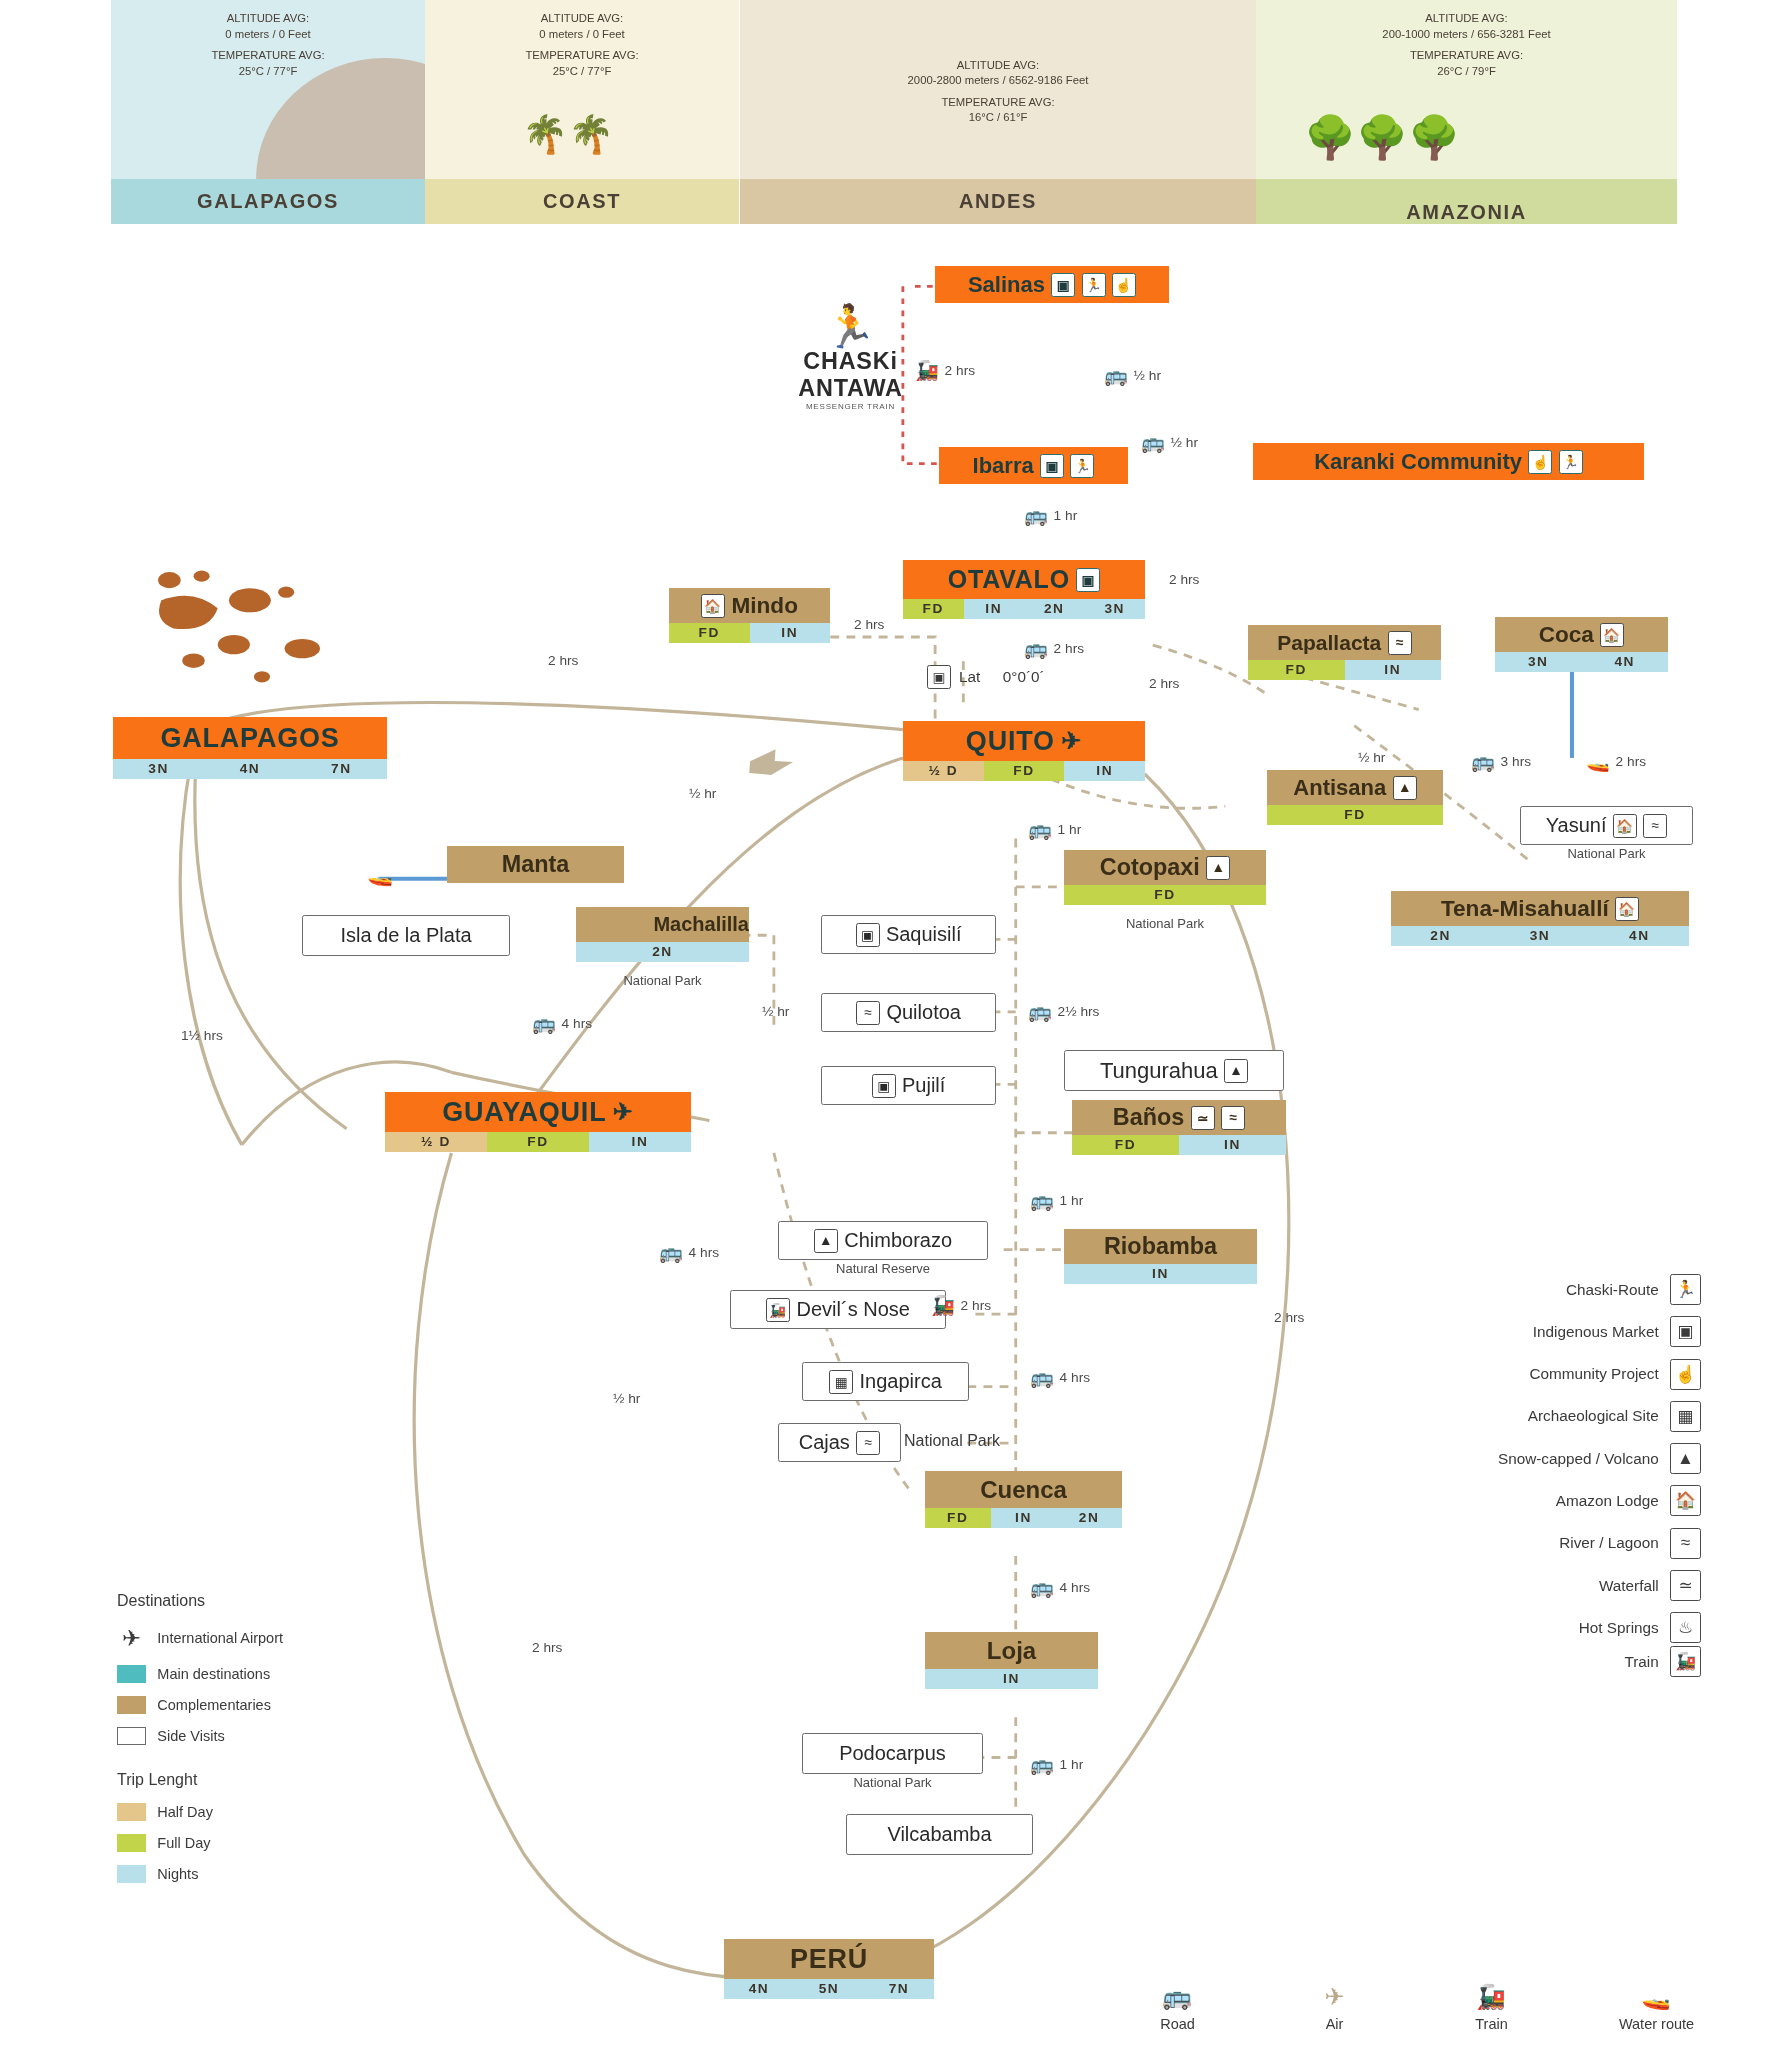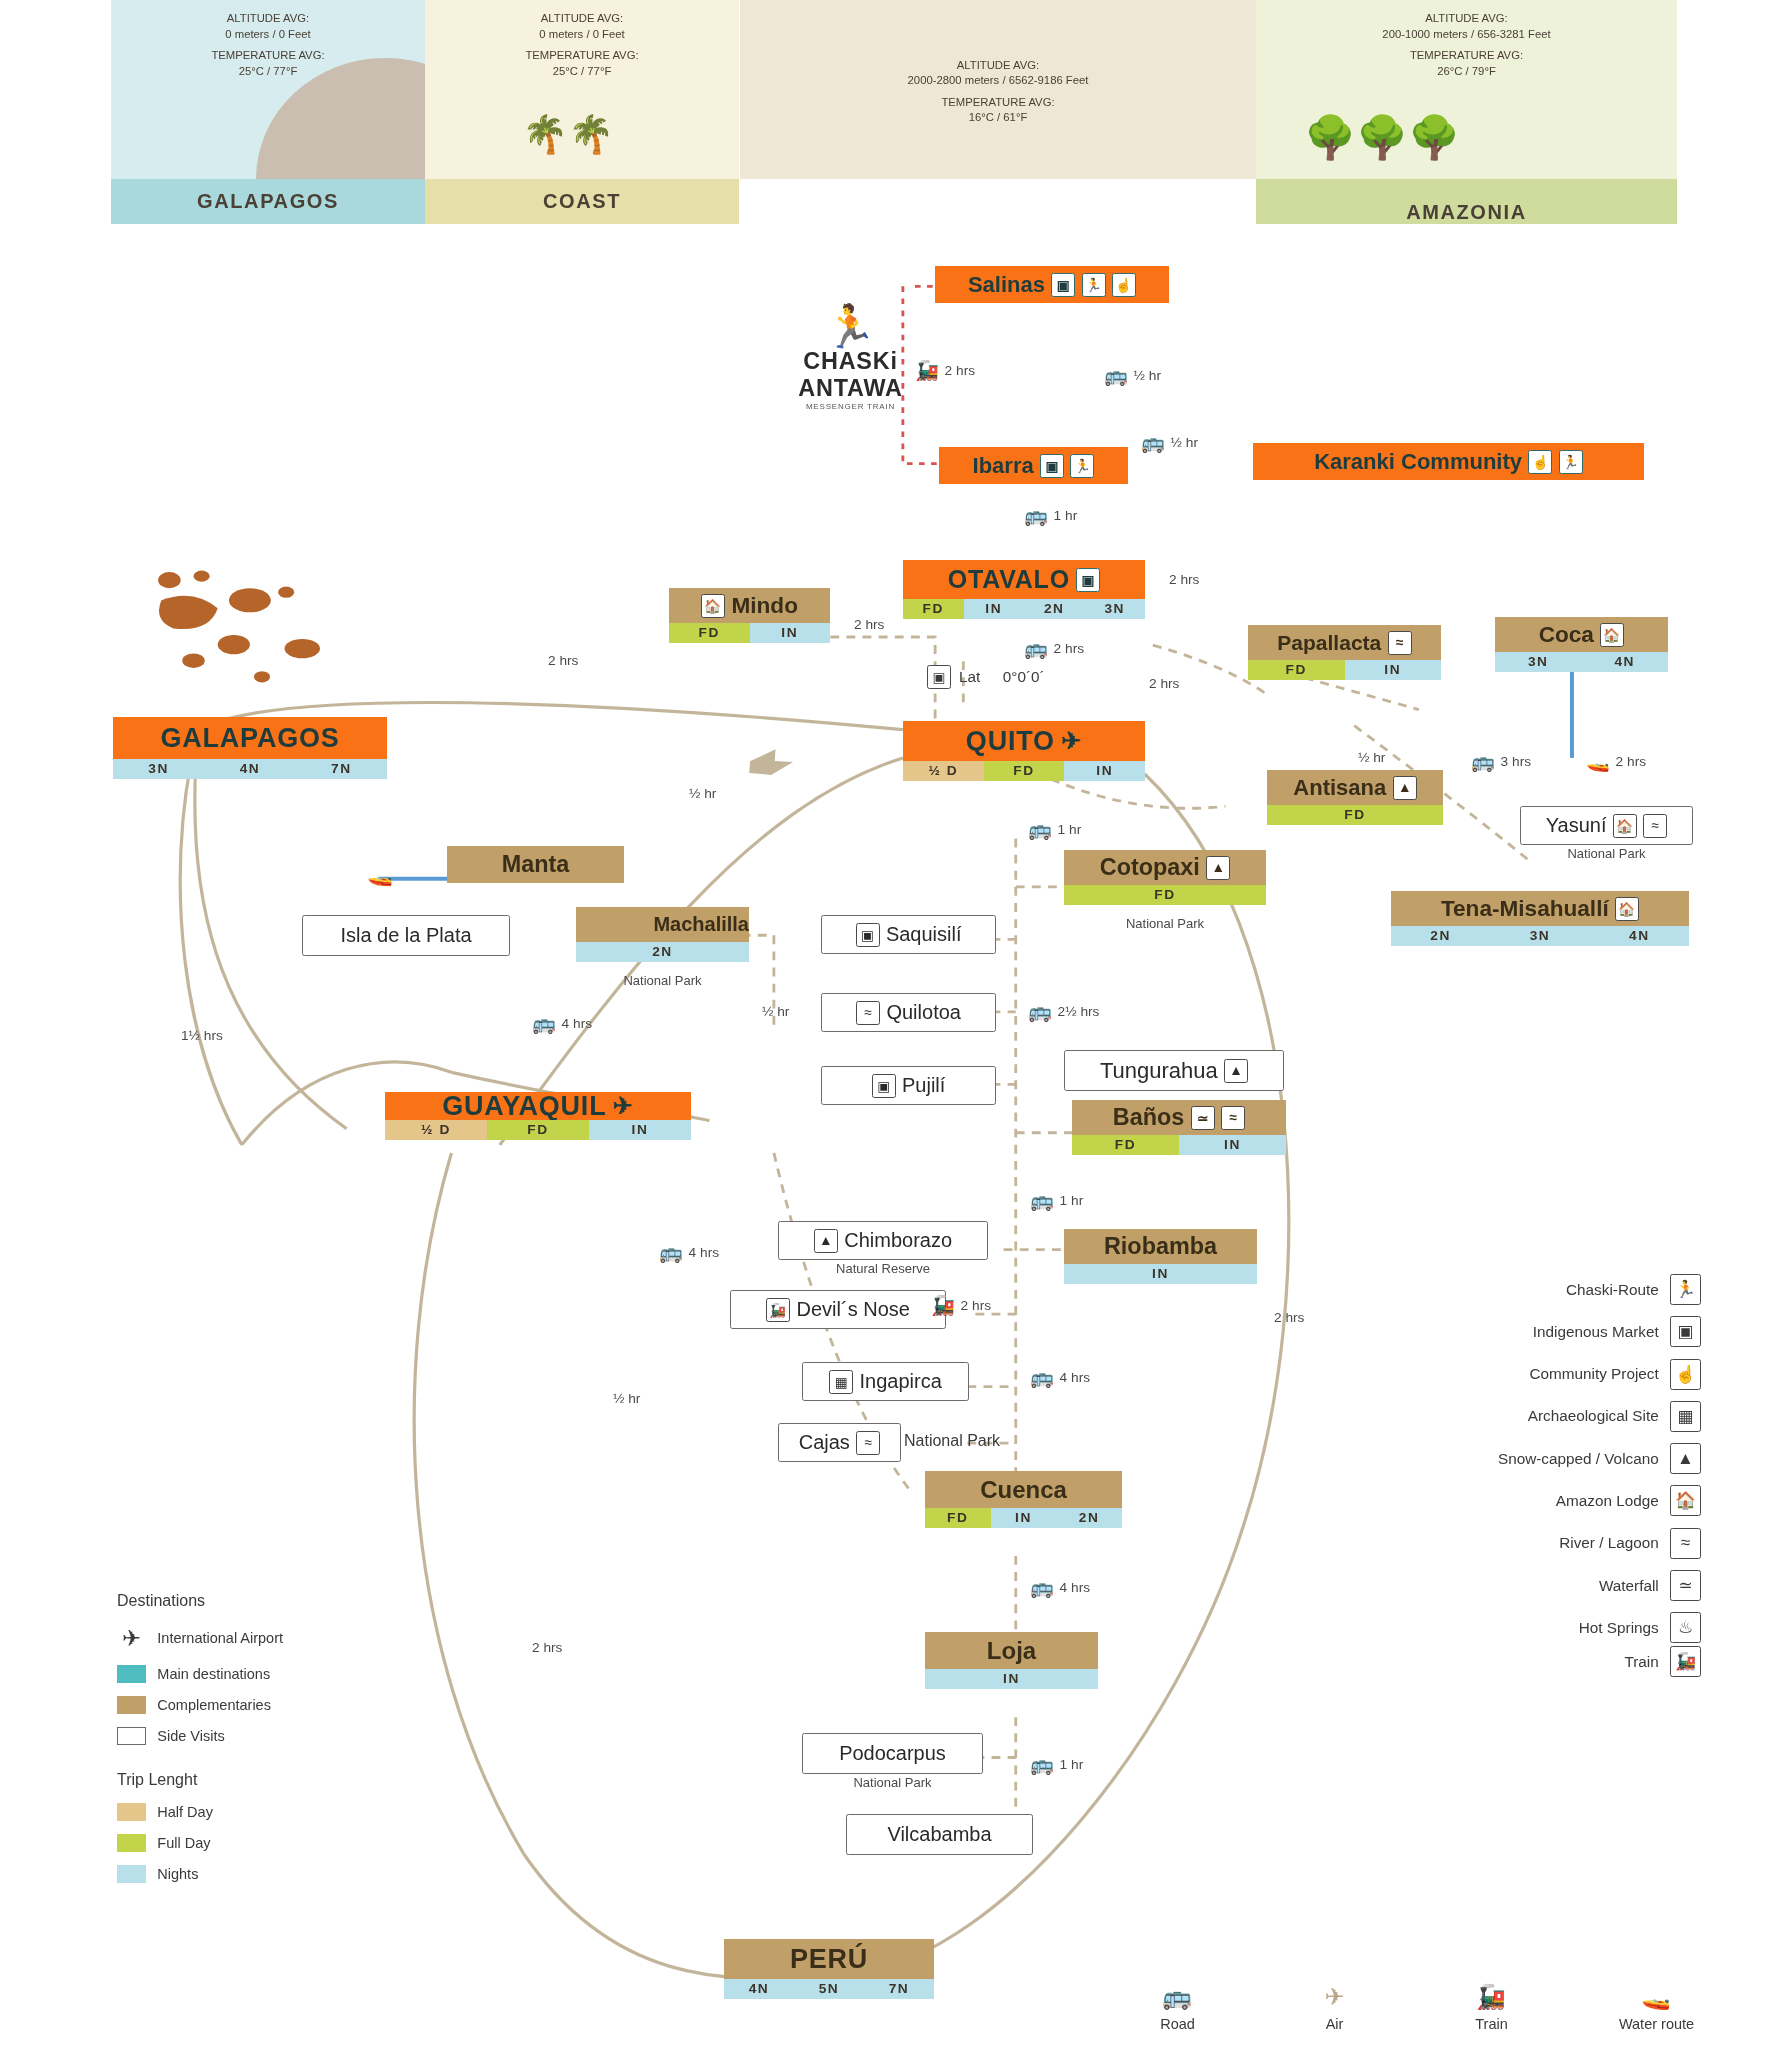--- a/index.html
+++ b/index.html
@@ -82,20 +82,23 @@
       <div>25°C / 77°F</div>
     </div>
     <div class="abs" style="left:97px;top:113px;font-size:37px;color:#c4b79f;">🌴🌴</div>
     <div class="bar" style="background:#e6dfa9;">
         <span>COAST</span>
       </div>
   </div>
 
   <div class="zone" style="left:629px;width:516px;">
     <div class="sky" style="background:#efe7d6;"></div>
+    <div class="bar" style="background:#d9c7a4;">
+        <span>ANDES</span>
+      </div>
     <div class="z-info" style="top:58px;">
       <div>ALTITUDE AVG:</div>
       <div>2000-2800 meters / 6562-9186 Feet</div>
       <div style="height:6.4px"></div>
       <div>TEMPERATURE AVG:</div>
       <div>16°C / 61°F</div>
     </div>
   </div>
 
   <div class="zone" style="left:1145px;width:421px;">
@@ -378,21 +381,21 @@
     <span class="ico ico-box">≃</span>
     <span class="ico ico-box">≈</span>
   </div>
   <div class="durs">
     <div class="full">FD</div>
     <div class="night">IN</div>
   </div>
 </div>
 
 <div class="dest main" style="left:385px;top:1092px;width:306px;">
-  <div class="title" style="height:28px;font-size:27px;letter-spacing:0.8px;">
+  <div class="title" style="height:40px;font-size:27px;letter-spacing:0.8px;">
     <span>GUAYAQUIL</span>
     <span style="font-size:24px;">✈</span>
   </div>
   <div class="durs">
     <div class="half">½ D</div>
     <div class="full">FD</div>
     <div class="night">IN</div>
   </div>
 </div>
 

